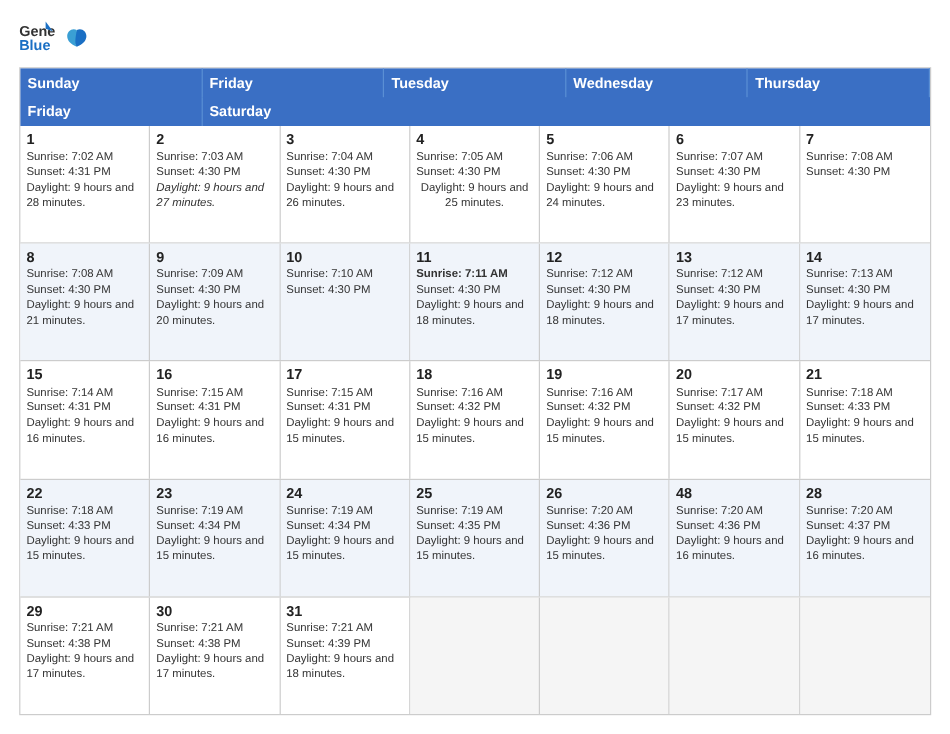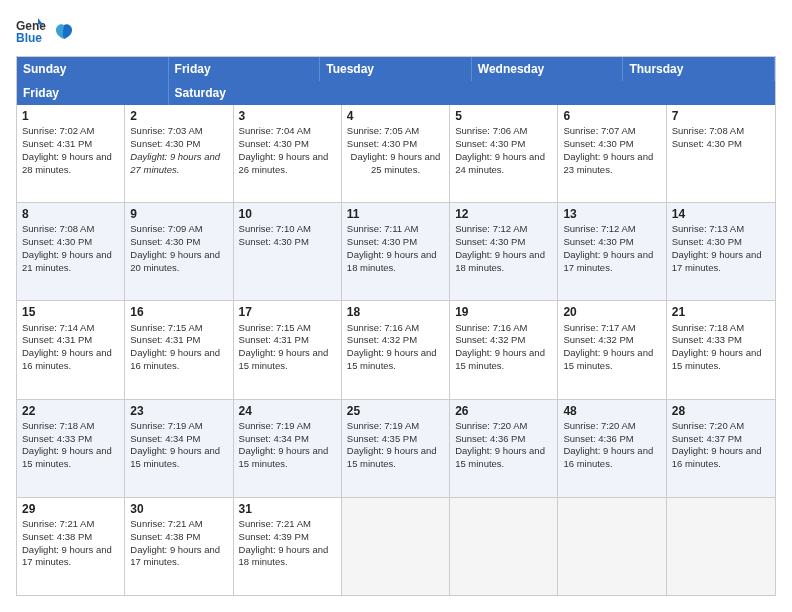--- a/index.html
+++ b/index.html
@@ -189,21 +189,21 @@
             <span style="display: block;">Sunset: 4:30 PM</span>
             <span style="display: block;">Daylight: 9 hours and 20 minutes.</span>
           </div>
           <div class="cal-cell">
             <span class="day-num">10</span>
             <span style="display: block;">Sunrise: 7:10 AM</span>
             <span style="display: block;">Sunset: 4:30 PM</span>
           </div>
           <div class="cal-cell">
             <span class="day-num">11</span>
-            <span style="display: block;">Sunrise: 7:11 AM</span>
+            <span style="display: block; font-weight: bold;">Sunrise: 7:11 AM</span>
             <span style="display: block;">Sunset: 4:30 PM</span>
             <span style="display: block;">Daylight: 9 hours and 18 minutes.</span>
           </div>
           <div class="cal-cell">
             <span class="day-num">12</span>
             <span style="display: block;">Sunrise: 7:12 AM</span>
             <span style="display: block;">Sunset: 4:30 PM</span>
             <span style="display: block;">Daylight: 9 hours and 18 minutes.</span>
           </div>
           <div class="cal-cell">

